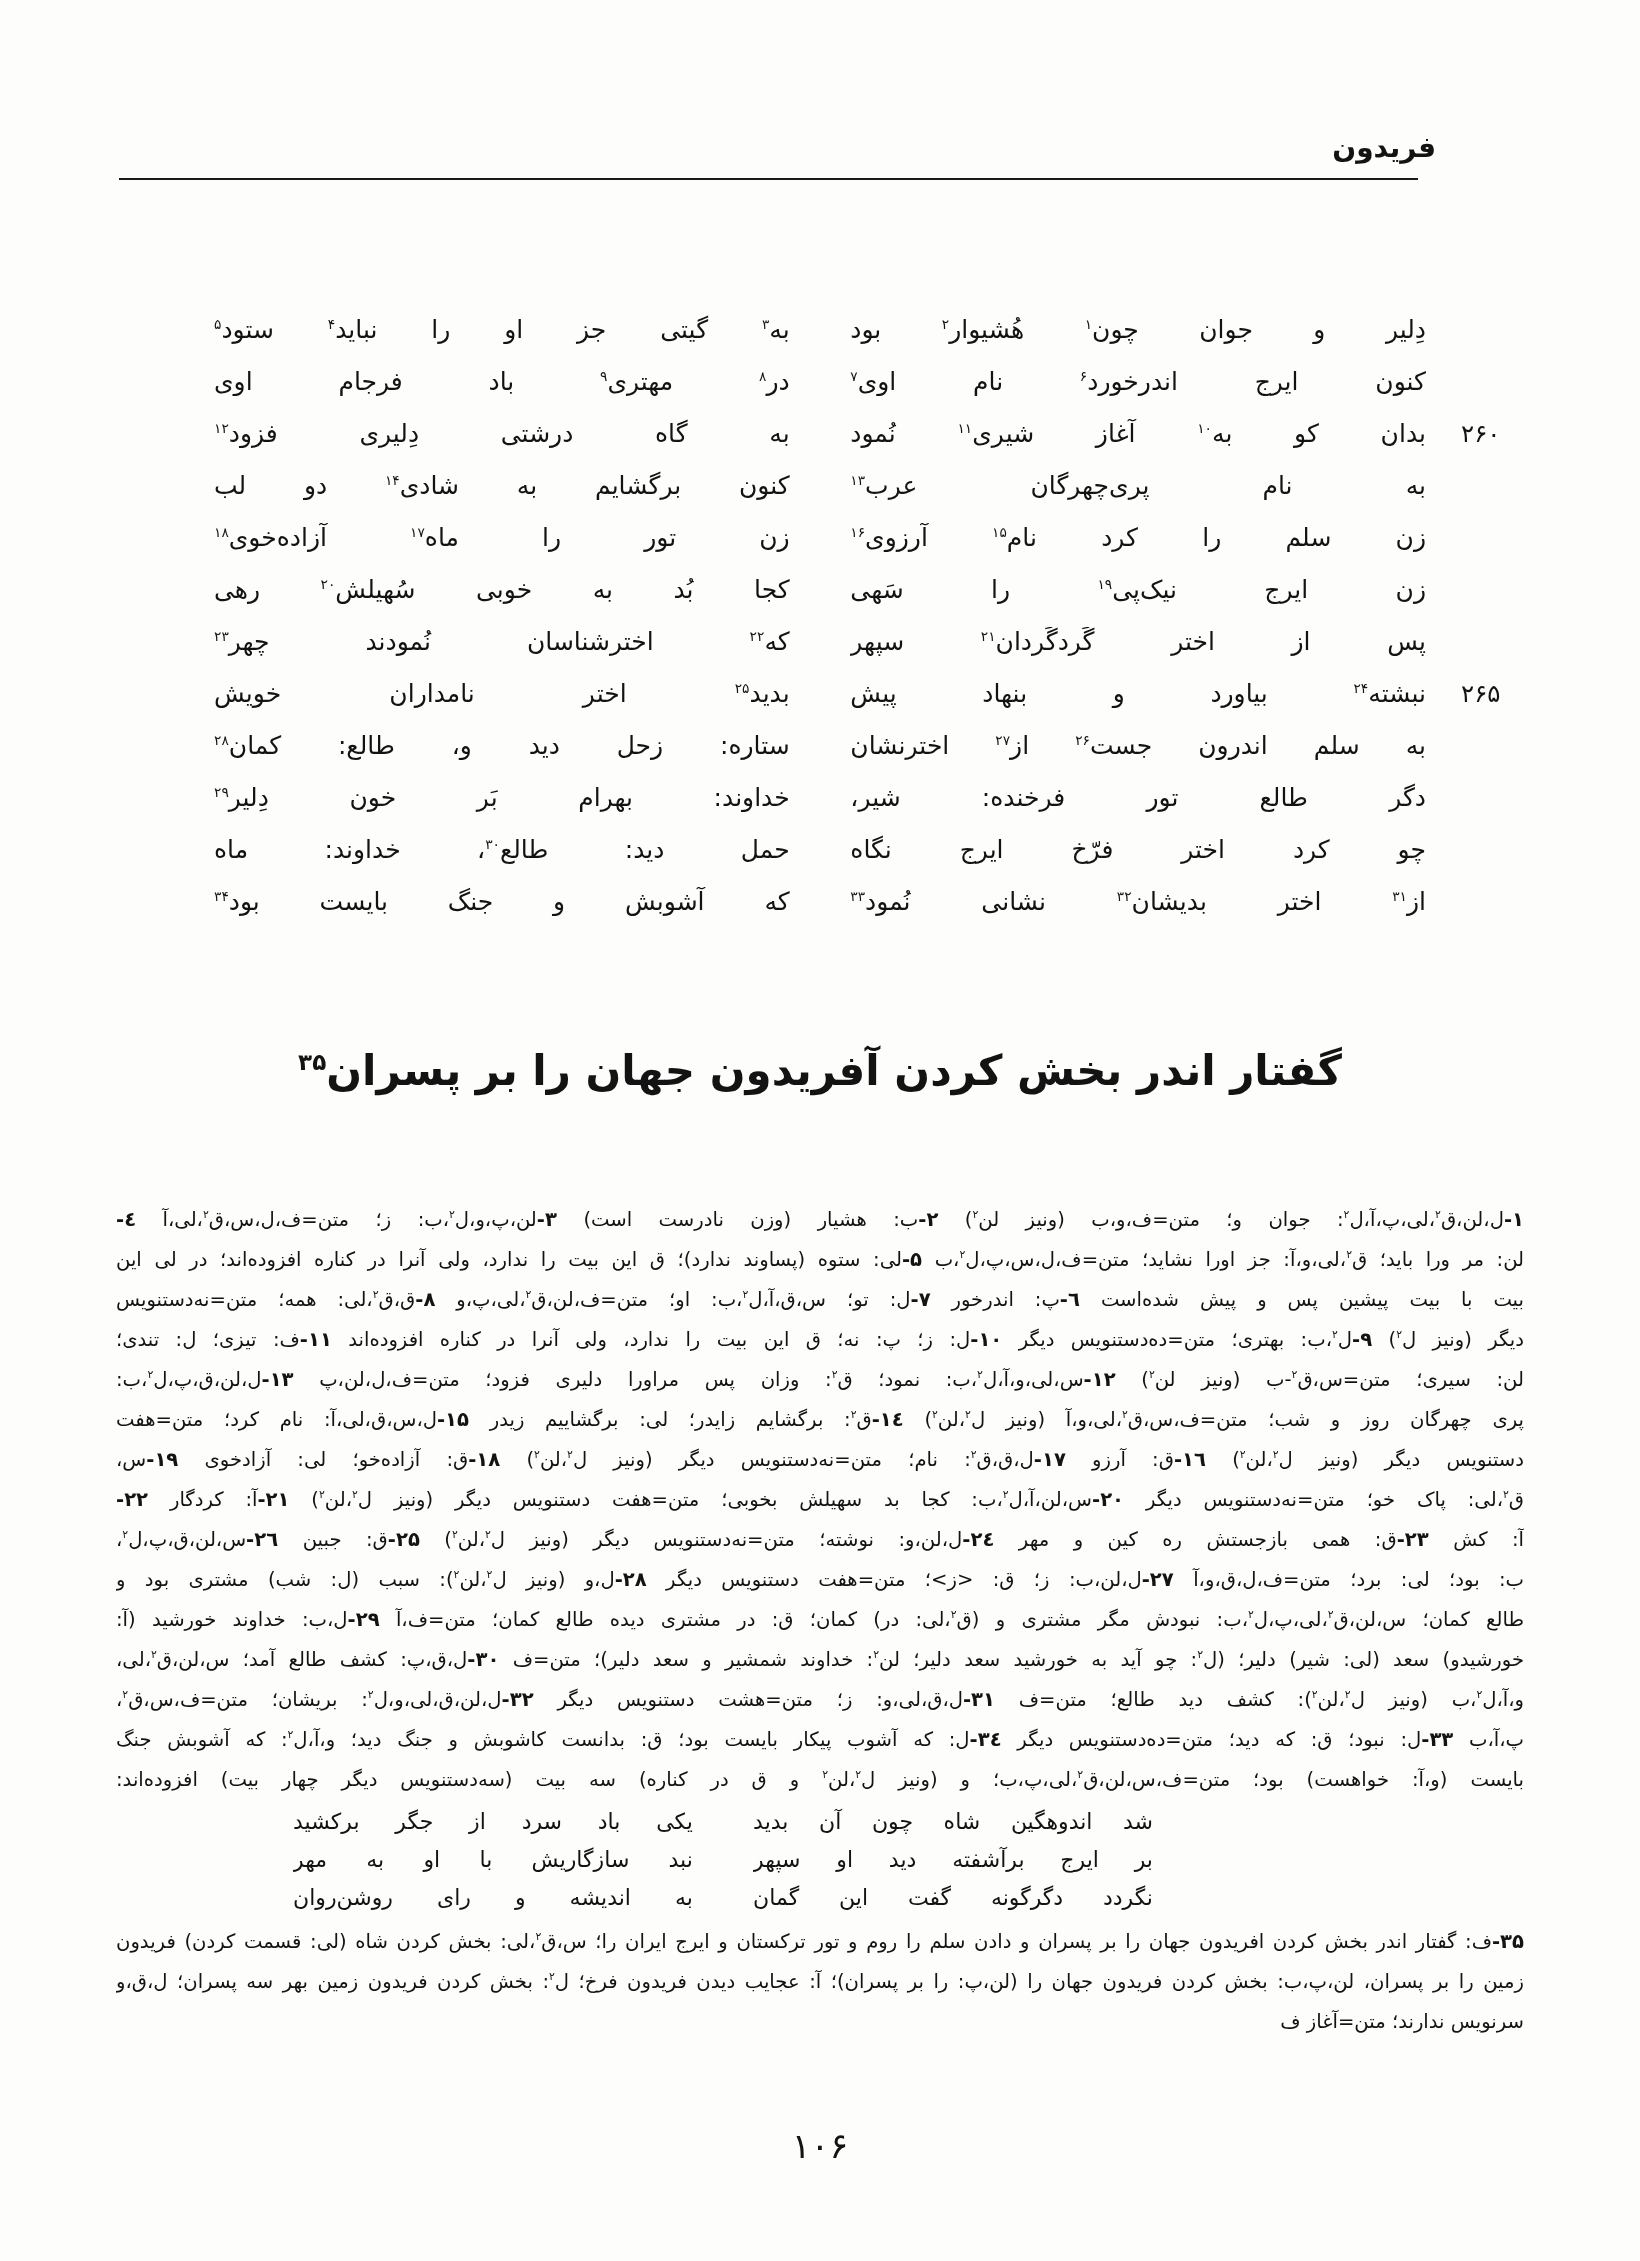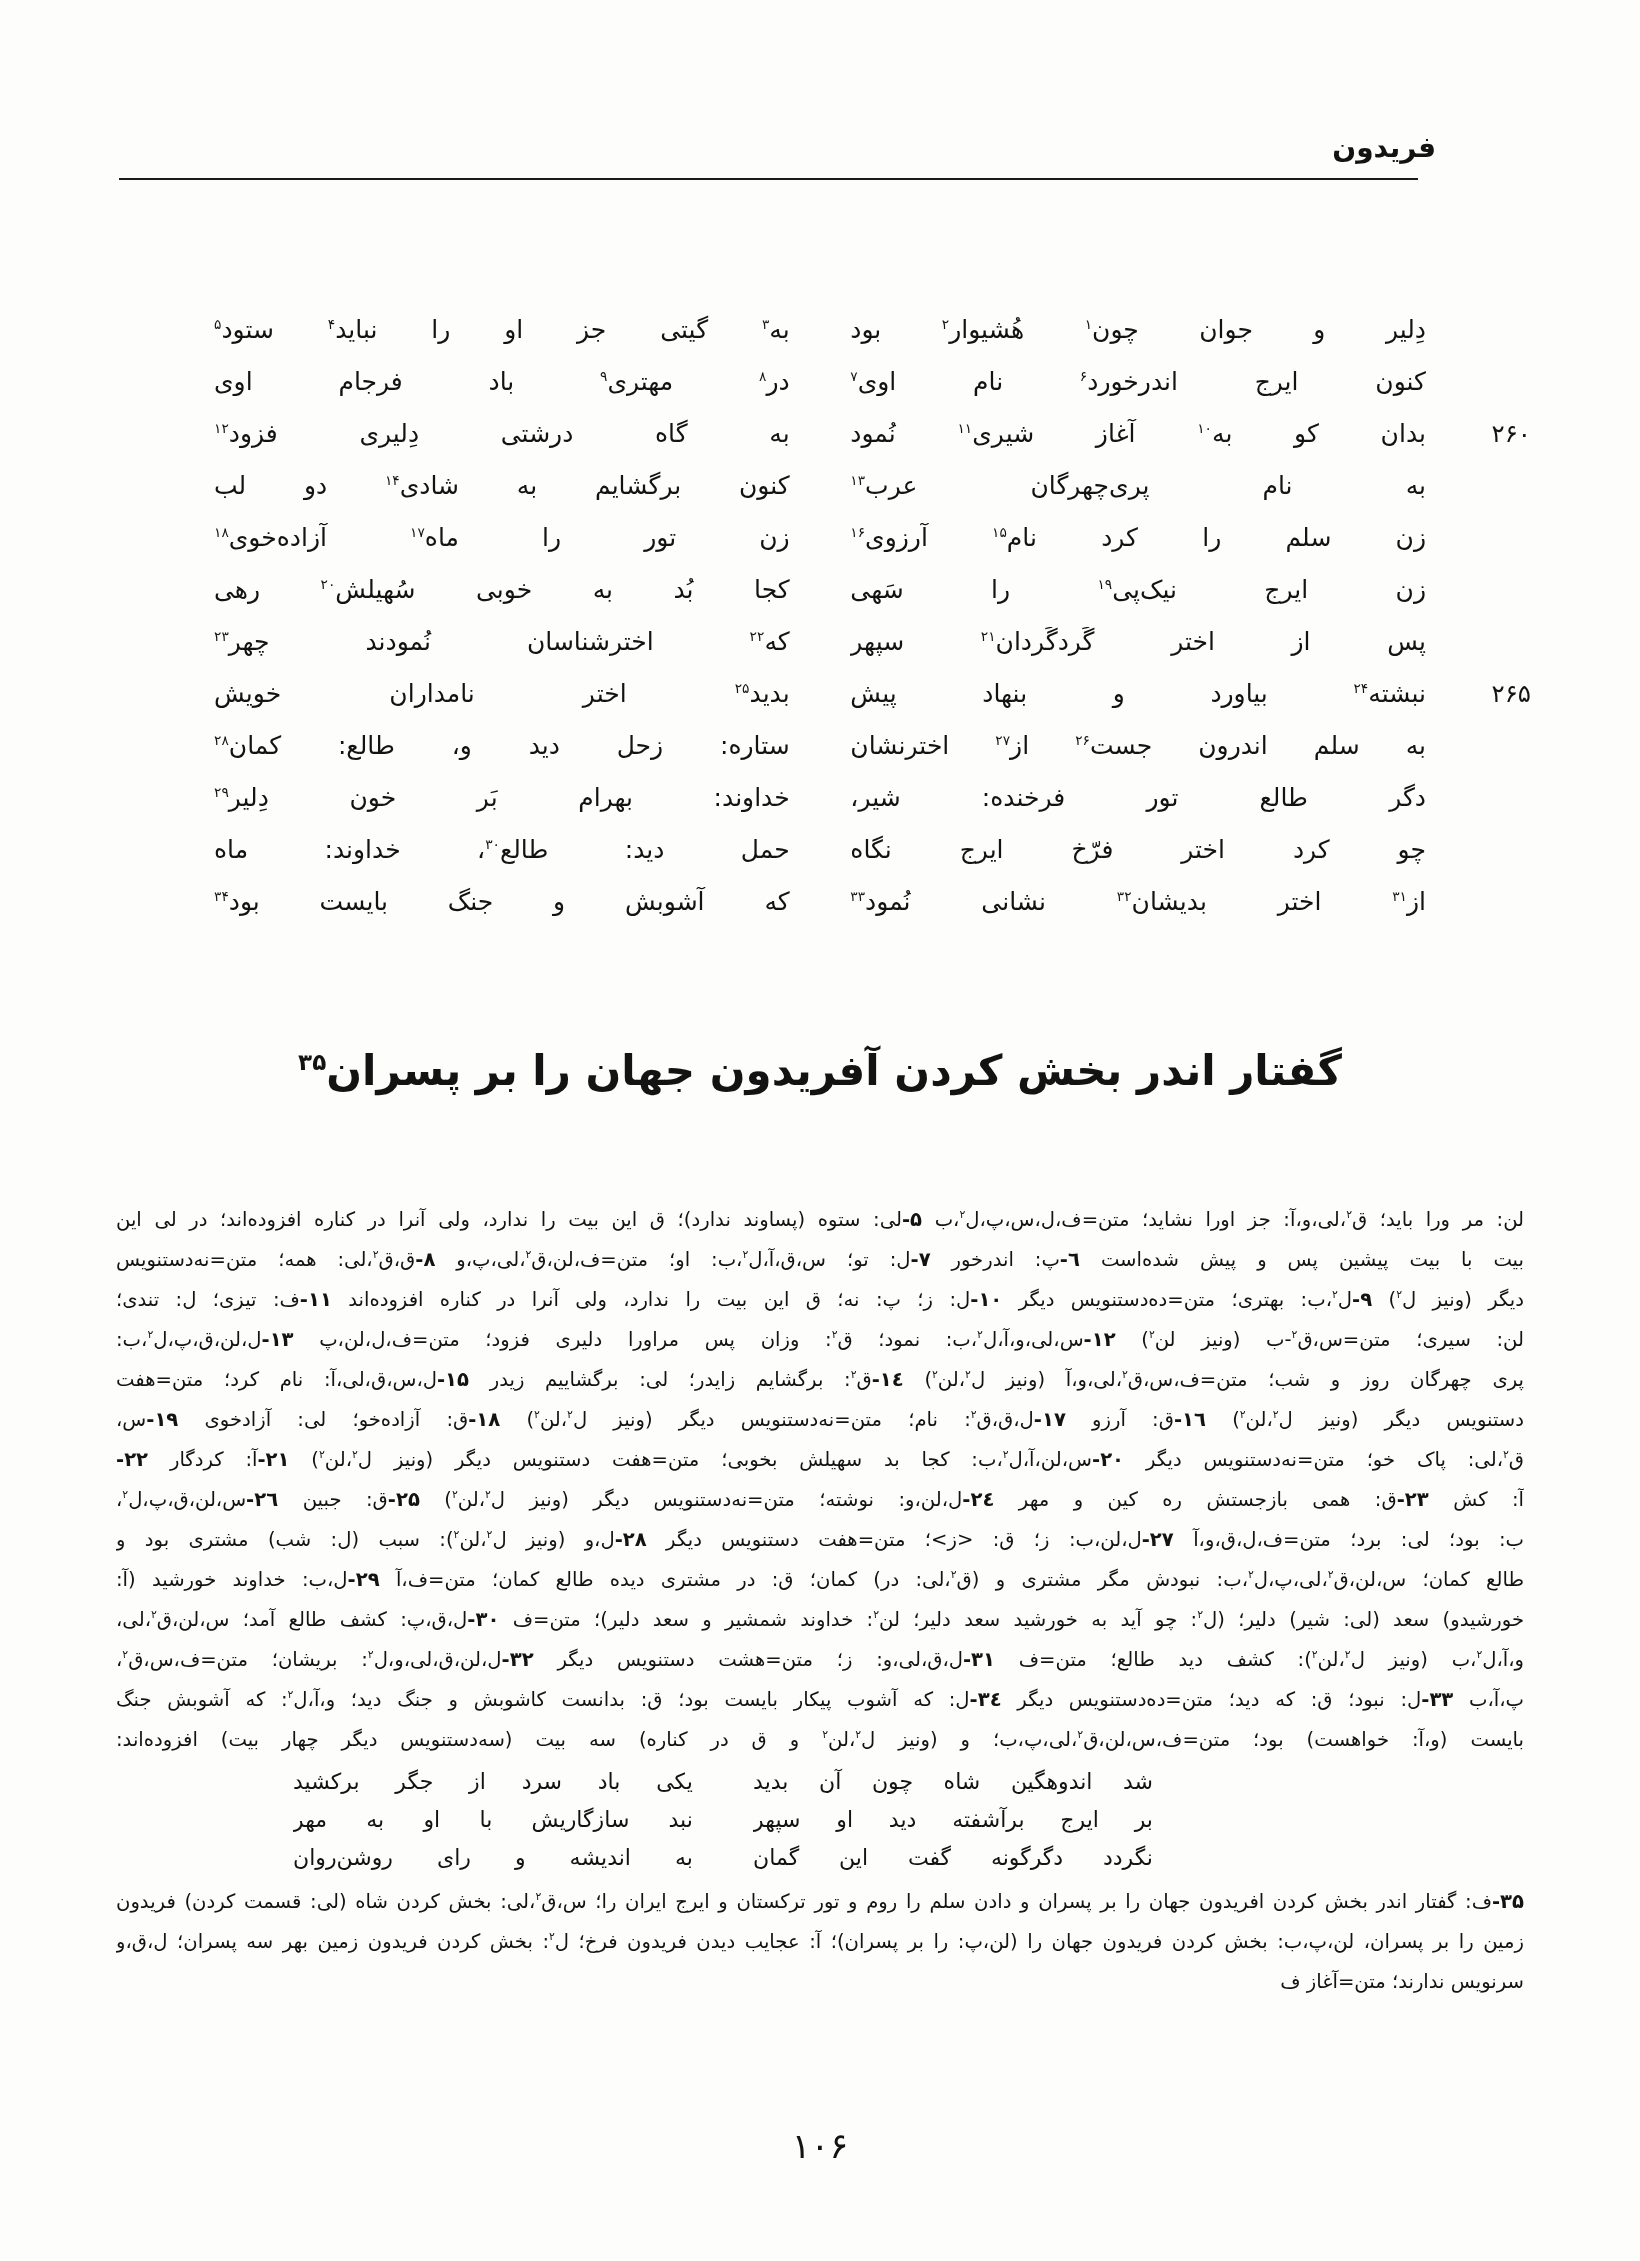--- a/index.html
+++ b/index.html
@@ -32,21 +32,21 @@
     display:flex;justify-content:space-between;align-items:center;
     font-size:25px;
   }
   .hemistich{
     flex:0 0 47.5%;overflow:hidden;
     text-align:justify;text-align-last:justify;
     white-space:normal;
   }
   .verse-num{
     position:absolute;right:-105px;top:50%;transform:translateY(-50%);
-    width:70px;font-size:24.5px;text-align:right;
+    width:70px;font-size:24.5px;text-align:left;
   }
 
   
   .section-heading{
     position:absolute;top:1046px;right:119px;left:119px;
     text-align:center;
     font-size:42px;font-weight:bold;
   }
 
   
@@ -134,20 +134,21 @@
     </div>
     <div class="couplet">
       <div class="hemistich">از<sup>۳۱</sup> اختر بدیشان<sup>۳۲</sup> نشانی نُمود<sup>۳۳</sup></div>
       <div class="hemistich">که آشوبش و جنگ بایست بود<sup>۳۴</sup></div>
     </div>
   </div>
 
   <div class="section-heading">گفتار اندر بخش کردن آفریدون جهان را بر پسران<sup>۳۵</sup></div>
 
   <div class="apparatus">
+    <div class="app-line"><b>۱-</b>ل،لن،ق<sup>۲</sup>،لی،پ،آ،ل<sup>۲</sup>: جوان و؛ متن=ف،و،ب (ونیز لن<sup>۲</sup>)   <b>۲-</b>ب: هشیار (وزن نادرست است)   <b>۳-</b>لن،پ،و،ل<sup>۲</sup>،ب: ز؛ متن=ف،ل،س،ق<sup>۲</sup>،لی،آ   <b>٤-</b></div>
     <div class="app-line">لن: مر ورا باید؛ ق<sup>۲</sup>،لی،و،آ: جز اورا نشاید؛ متن=ف،ل،س،پ،ل<sup>۲</sup>،ب   <b>۵-</b>لی: ستوه (پساوند ندارد)؛ ق این بیت را ندارد، ولی آنرا در کناره افزوده‌اند؛ در لی این</div>
     <div class="app-line">بیت با بیت پیشین پس و پیش شده‌است   <b>٦-</b>پ: اندرخور   <b>۷-</b>ل: تو؛ س،ق،آ،ل<sup>۲</sup>،ب: او؛ متن=ف،لن،ق<sup>۲</sup>،لی،پ،و   <b>۸-</b>ق،ق<sup>۲</sup>،لی: همه؛ متن=نه‌دستنویس</div>
     <div class="app-line">دیگر (ونیز ل<sup>۲</sup>)   <b>۹-</b>ل<sup>۲</sup>،ب: بهتری؛ متن=ده‌دستنویس دیگر   <b>۱۰-</b>ل: ز؛ پ: نه؛ ق این بیت را ندارد، ولی آنرا در کناره افزوده‌اند   <b>۱۱-</b>ف: تیزی؛ ل: تندی؛</div>
     <div class="app-line">لن: سیری؛ متن=س،ق<sup>۲</sup>-ب (ونیز لن<sup>۲</sup>)   <b>۱۲-</b>س،لی،و،آ،ل<sup>۲</sup>،ب: نمود؛ ق<sup>۲</sup>: وزان پس مراورا دلیری فزود؛ متن=ف،ل،لن،پ   <b>۱۳-</b>ل،لن،ق،پ،ل<sup>۲</sup>،ب:</div>
     <div class="app-line">پری چهرگان روز و شب؛ متن=ف،س،ق<sup>۲</sup>،لی،و،آ (ونیز ل<sup>۲</sup>،لن<sup>۲</sup>)   <b>۱٤-</b>ق<sup>۲</sup>: برگشایم زایدر؛ لی: برگشاییم زیدر   <b>۱۵-</b>ل،س،ق،لی،آ: نام کرد؛ متن=هفت</div>
     <div class="app-line">دستنویس دیگر (ونیز ل<sup>۲</sup>،لن<sup>۲</sup>)   <b>۱٦-</b>ق: آرزو   <b>۱۷-</b>ل،ق،ق<sup>۲</sup>: نام؛ متن=نه‌دستنویس دیگر (ونیز ل<sup>۲</sup>،لن<sup>۲</sup>)   <b>۱۸-</b>ق: آزاده‌خو؛ لی: آزادخوی   <b>۱۹-</b>س،</div>
     <div class="app-line">ق<sup>۲</sup>،لی: پاک خو؛ متن=نه‌دستنویس دیگر   <b>۲۰-</b>س،لن،آ،ل<sup>۲</sup>،ب: کجا بد سهیلش بخوبی؛ متن=هفت دستنویس دیگر (ونیز ل<sup>۲</sup>،لن<sup>۲</sup>)   <b>۲۱-</b>آ: کردگار   <b>۲۲-</b></div>
     <div class="app-line">آ: کش   <b>۲۳-</b>ق: همی بازجستش ره کین و مهر   <b>۲٤-</b>ل،لن،و: نوشته؛ متن=نه‌دستنویس دیگر (ونیز ل<sup>۲</sup>،لن<sup>۲</sup>)   <b>۲۵-</b>ق: جبین   <b>۲٦-</b>س،لن،ق،پ،ل<sup>۲</sup>،</div>
     <div class="app-line">ب: بود؛ لی: برد؛ متن=ف،ل،ق،و،آ   <b>۲۷-</b>ل،لن،ب: ز؛ ق: &lt;ز&gt;؛ متن=هفت دستنویس دیگر   <b>۲۸-</b>ل،و (ونیز ل<sup>۲</sup>،لن<sup>۲</sup>): سبب (ل: شب) مشتری بود و</div>
     <div class="app-line">طالع کمان؛ س،لن،ق<sup>۲</sup>،لی،پ،ل<sup>۲</sup>،ب: نبودش مگر مشتری و (ق<sup>۲</sup>،لی: در) کمان؛ ق: در مشتری دیده طالع کمان؛ متن=ف،آ   <b>۲۹-</b>ل،ب: خداوند خورشید (آ:</div>

